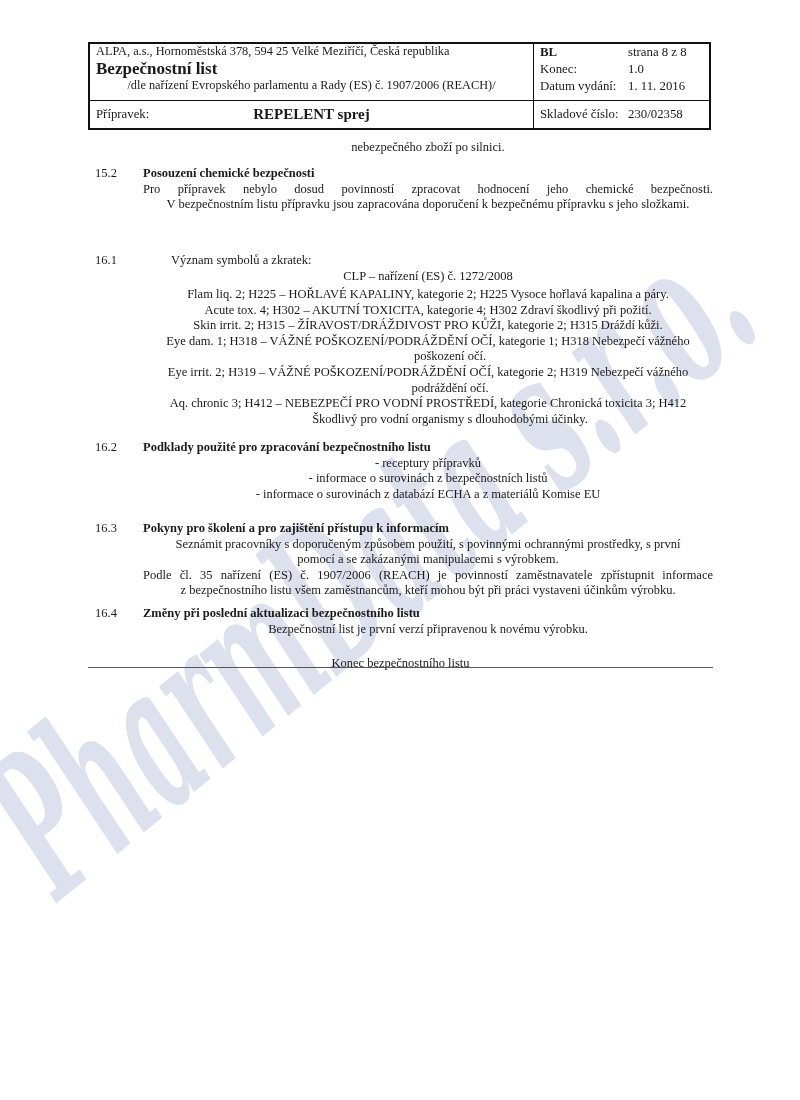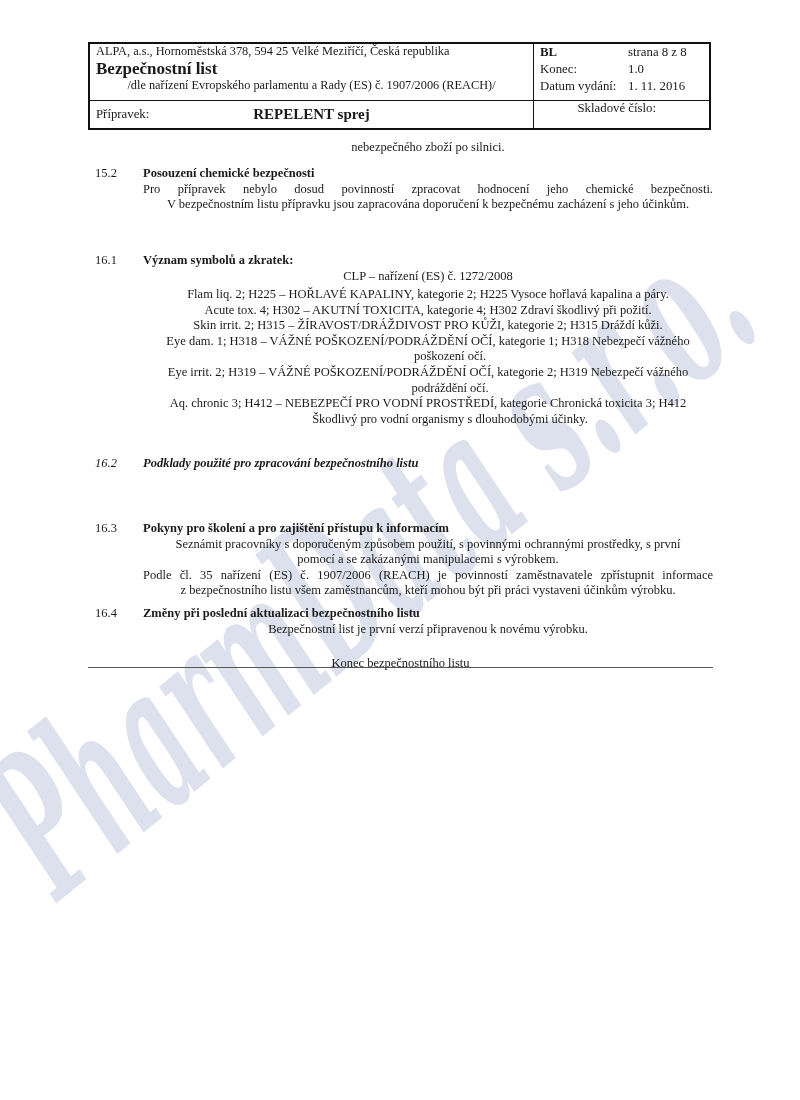--- a/index.html
+++ b/index.html
@@ -37,29 +37,29 @@
   .doc-subtitle { text-align: center; font-size: 12.3px; line-height: 15px; white-space: nowrap; }
 
   .meta-row { display: flex; font-size: 12.8px; line-height: 17.2px; white-space: nowrap; }
   .meta-label { width: 88px; flex: 0 0 88px; }
   .meta-label.bold { font-weight: bold; }
 
   .product-row { display: flex; align-items: center; height: 100%; }
   .product-label { font-size: 12.8px; flex: 0 0 100px; }
   .product-name { flex: 1; text-align: center; font-weight: bold; font-size: 15px; margin-right: 100px; }
 
-  .stock-row { display: flex; align-items: center; height: 100%; font-size: 12.8px; white-space: nowrap; flex-direction: column; }
+  .stock-row { display: flex; align-items: center; height: 100%; font-size: 12.8px; white-space: nowrap; }
   .stock-row .meta-label { width: 88px; flex: 0 0 88px; }
 
   
   .section { position: absolute; left: 88px; width: 625px; font-size: 12.5px; line-height: 15.6px; }
   .sec-num { position: absolute; left: 7px; top: 0; }
   .sec-body { margin-left: 55px; width: 570px; }
   .sec-title { font-weight: bold; }
-  .sec-title.normal { font-weight: bold; }
+  .sec-title.normal { font-weight: normal; margin-left: 28px; }
   .ln { white-space: nowrap; text-align: center; }
   .ln.jl { white-space: normal; text-align: justify; text-align-last: justify; }
   .ln.ind { padding-left: 44px; }
 
   .big-heading {
     position: absolute; left: 95px; width: 618px;
     font-weight: bold; font-size: 14.5px; line-height: 18px;
     white-space: nowrap;
   }
 
@@ -71,21 +71,21 @@
     position: absolute; left: 88px; width: 625px;
     text-align: center; font-size: 12.5px; line-height: 15.6px;
   }
 
   
   #cont-line { top: 140px; }
   #sec-15-2 { top: 166px; }
   #heading-16 { top: 218px; }
   #sec-16-1 { top: 253px; }
   #abbr-block { top: 287px; }
-  #sec-16-2 { top: 456px; font-style: italic; }
+  #sec-16-2 { top: 440px; }
   #sec-16-3 { top: 521px; }
   #sec-16-4 { top: 606px; }
   #end-rule { top: 667px; }
   #end-text { top: 656px; }
 </style>
 </head>
 <body>
 
 <svg class="watermark-layer" width="800" height="1100" viewBox="0 0 800 1100">
   <text transform="translate(58,902) rotate(-39)" font-family="DejaVu Serif, serif" font-style="italic" font-weight="bold" font-size="200" textLength="910" lengthAdjust="spacingAndGlyphs" fill="#dce1ed">PharmData s.r.o.</text>
@@ -133,21 +133,21 @@
     </div>
   </div>
 
   <div class="section" id="sec-15-2">
     <span class="sec-num">15.2</span>
     <div class="sec-body">
       <div class="sec-title">Posouzení chemické bezpečnosti</div>
       <div>
 
       <div class="ln jl">Pro přípravek nebylo dosud povinností zpracovat hodnocení jeho chemické bezpečnosti.</div>
-          <div class="ln">V bezpečnostním listu přípravku jsou zapracována doporučení k bezpečnému zacházení s jeho účinkům.</div>
+          <div class="ln">V bezpečnostním listu přípravku jsou zapracována doporučení k bezpečnému přípravku s jeho složkami.</div>
         </div>
     </div>
   </div>
 
 
   <div class="section" id="sec-16-1">
     <span class="sec-num">16.1</span>
     <div class="sec-body">
       <div class="sec-title normal">Význam symbolů a zkratek:</div>
       <div>
@@ -171,20 +171,26 @@
           <div class="ln">Aq. chronic 3; H412 – NEBEZPEČÍ PRO VODNÍ PROSTŘEDÍ, kategorie Chronická toxicita 3; H412</div>
           <div class="ln ind">Škodlivý pro vodní organismy s dlouhodobými účinky.</div>
         </div>
     </div>
   </div>
 
   <div class="section" id="sec-16-2">
     <span class="sec-num">16.2</span>
     <div class="sec-body">
       <div class="sec-title">Podklady použité pro zpracování bezpečnostního listu</div>
+      <div>
+
+      <div class="ln">- receptury přípravků</div>
+          <div class="ln">- informace o surovinách z bezpečnostních listů</div>
+          <div class="ln">- informace o surovinách z databází ECHA a z materiálů Komise EU</div>
+        </div>
     </div>
   </div>
 
   <div class="section" id="sec-16-3">
     <span class="sec-num">16.3</span>
     <div class="sec-body">
       <div class="sec-title">Pokyny pro školení a pro zajištění přístupu k informacím</div>
       <div>
 
       <div class="ln">Seznámit pracovníky s doporučeným způsobem použití, s povinnými ochrannými prostředky, s první</div>

